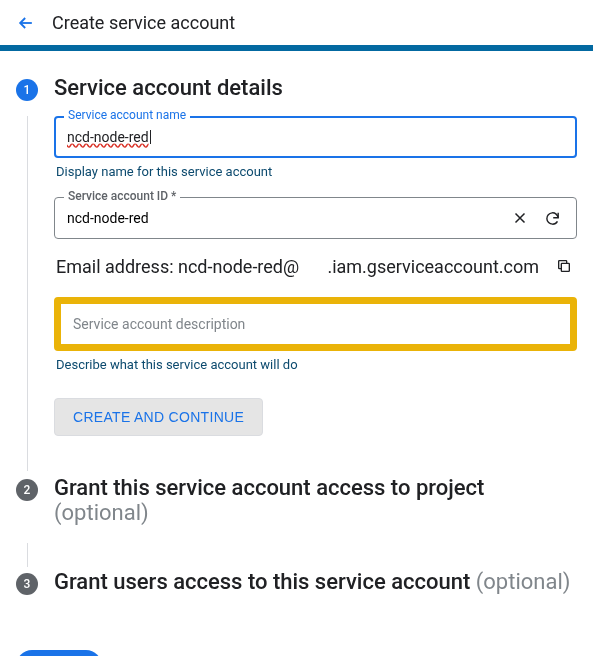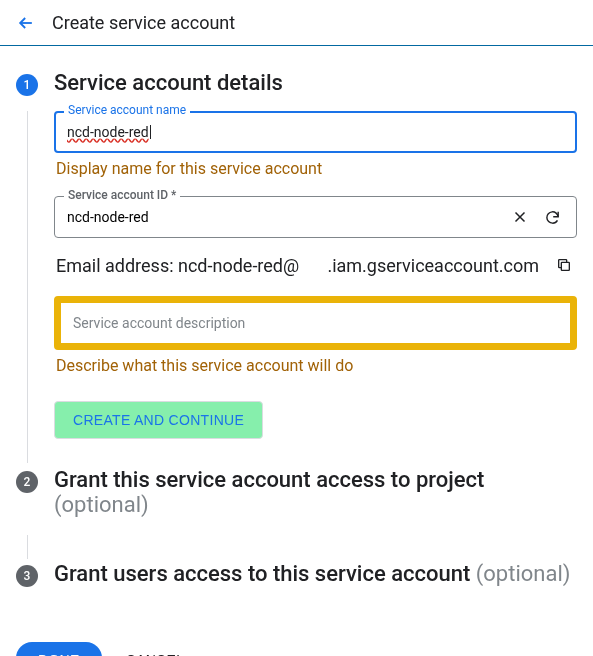--- a/index.html
+++ b/index.html
@@ -7,21 +7,21 @@
       font-family: 'Google Sans', Roboto, Arial, sans-serif;
       background: #fff;
       color: #202124;
       width: 593px;
     }
     .header {
       display: flex;
       align-items: center;
       gap: 16px;
       padding: 12px 16px;
-      border-bottom: 1px solid #0369a1;
+      border-bottom: 6px solid #0369a1;
     }
     .back-arrow {
       color: #1a73e8;
       cursor: pointer;
       display: flex;
       align-items: center;
     }
     .header-title {
       font-size: 18px;
       font-weight: 400;
@@ -95,22 +95,22 @@
       font-size: 14px;
       font-family: inherit;
       outline: none;
     }
     .input-outlined.focused {
       border: 2px solid #1a73e8;
       padding: 11px 11px;
     }
     .input-outlined::placeholder { color: #80868b; }
     .helper {
-      font-size: 16px;
-      color: #a16207;
+      font-size: 13px;
+      color: #0c4a6e;
       margin: 6px 0 18px 2px;
     }
     .id-row {
       display: flex;
       align-items: center;
       border: 1px solid #80868b;
       border-radius: 4px;
       padding: 0 8px 0 12px;
     }
     .id-row input {
@@ -134,30 +134,30 @@
       display: flex;
       align-items: center;
       gap: 4px;
       font-size: 18px;
       color: #202124;
       margin: 14px 0 18px 2px;
     }
     .email-row .suffix { margin-left: auto; margin-right: 8px; }
     .btn-outlined {
       border: 1px solid #dadce0;
-      background: #86efac;
+      background: #e5e5e5;
       color: #1a73e8;
       font-weight: 500;
       font-size: 14px;
       padding: 10px 18px;
       border-radius: 4px;
       cursor: pointer;
       letter-spacing: 0.3px;
       margin-top: 8px;
-      margin-bottom: 12px;
+      margin-bottom: 23px;
     }
     .short-vline {
       height: 24px;
       width: 22px;
       display: flex;
       justify-content: center;
       margin: 2px 0;
     }
     .short-vline > div { width: 1px; background: #dadce0; height: 100%; }
     .footer {

